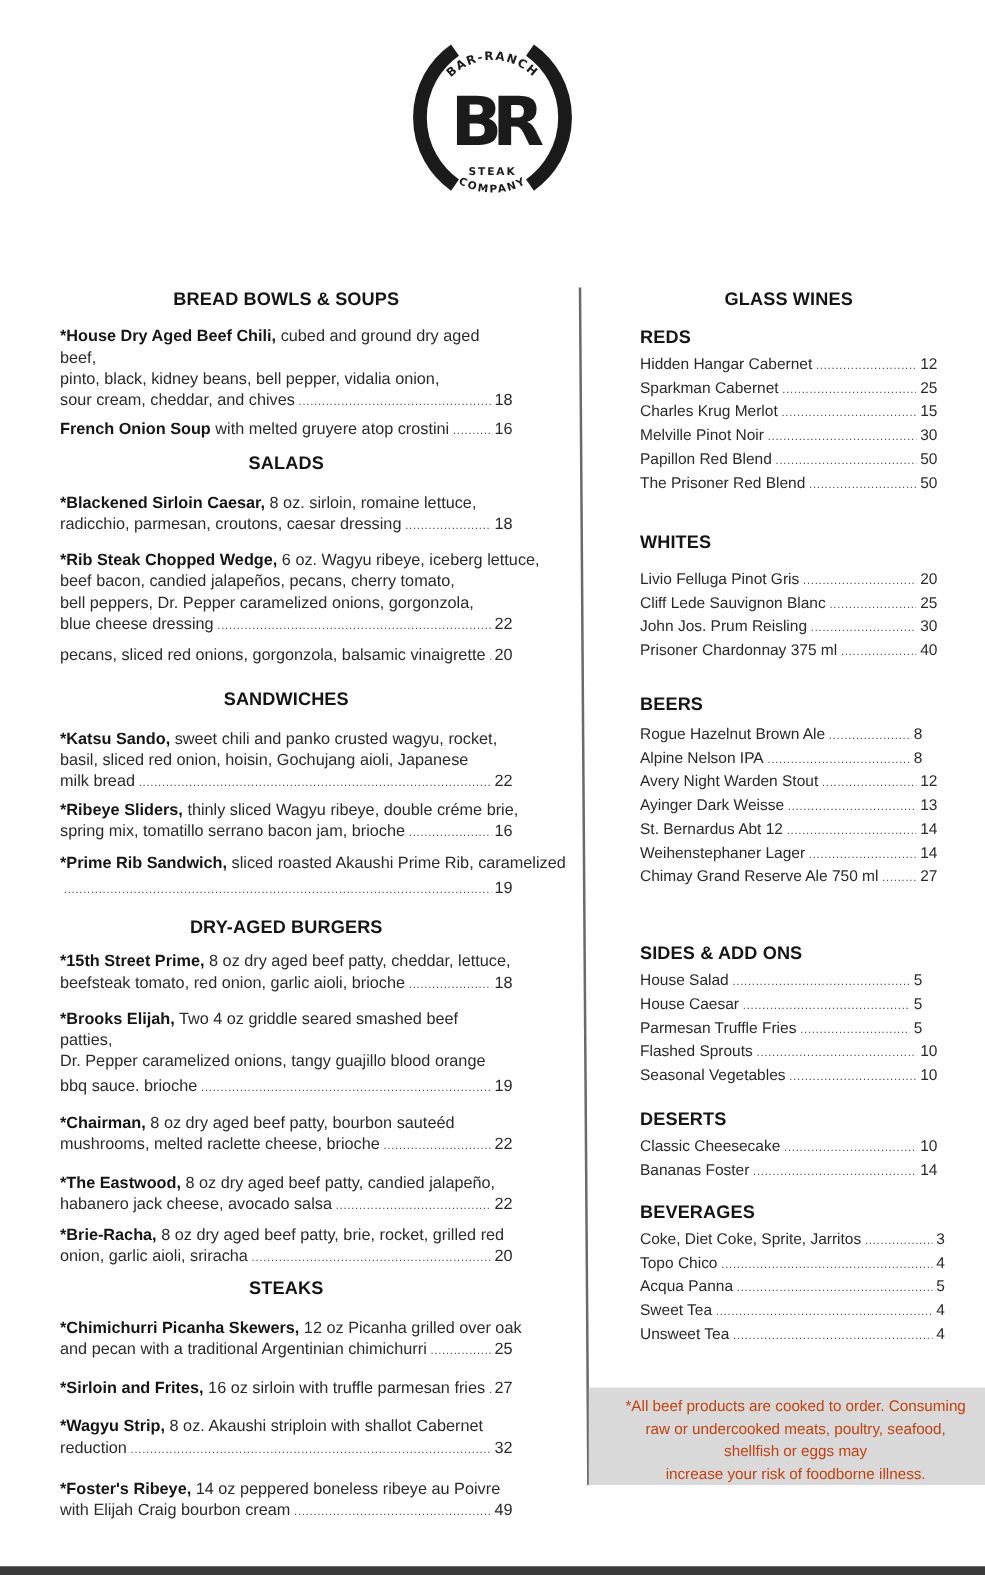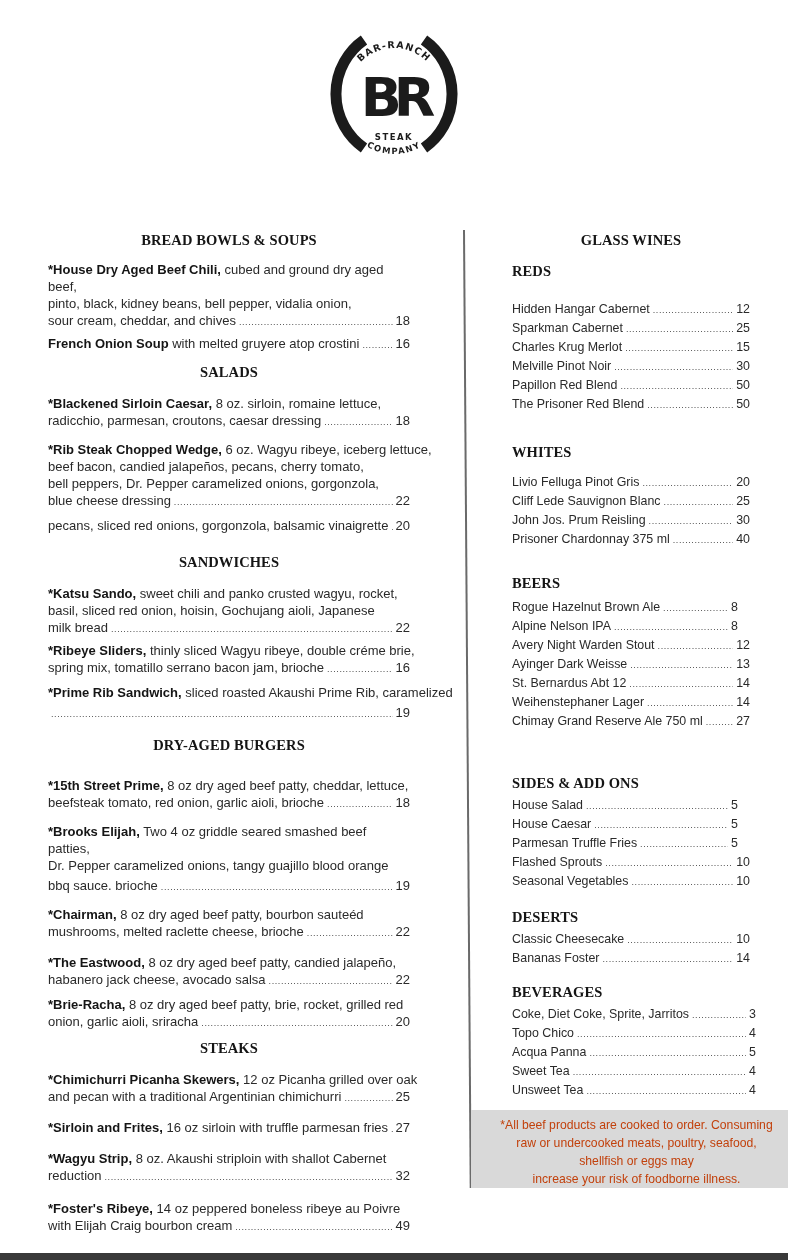--- a/index.html
+++ b/index.html
@@ -20,21 +20,20 @@
       background: #6a6a6a; transform: skewX(0.4deg); transform-origin: top left;
     }
 
     
     .col-left { position: absolute; left: 48px; top: 230px; width: 362px; }
     .col-right { position: absolute; left: 512px; top: 230px; width: 238px; }
 
     .sec-title {
       font-weight: bold; font-size: 14.5px; text-align: center; letter-spacing: 0.1px;
       color: #151515;
-      font-family: Liberation Serif, serif;
     }
     .sec-title.left { text-align: left; }
 
     .item { font-size: 13px; line-height: 17px; color: #2a2a2a; }
     .item .name { font-weight: bold; color: #151515; }
     .item .last { display: flex; align-items: baseline; }
     .item .last .txt { white-space: nowrap; }
     .item .last .dots {
       flex: 1; overflow: hidden; white-space: nowrap; margin: 0 3px; color: #444;
       font-size: 9px; letter-spacing: 0.6px;
@@ -163,21 +162,21 @@
     </div>
     <div class="item" style="margin-top:6px;">
       <div style="white-space:nowrap;"><span class="name">*Prime Rib Sandwich,</span> <span>sliced roasted Akaushi Prime Rib, caramelized</span></div>
       <div class="last" style="margin-top:3px;">
           <span class="dots"></span>
           <span class="price">19</span>
         </div>
     </div>
 
     <div class="sec-title" style="margin-top:14px;">DRY-AGED BURGERS</div>
-    <div class="item" style="margin-top:23px;">
+    <div class="item" style="margin-top:10px;">
       <div><span class="name">*15th Street Prime,</span> <span>8 oz dry aged beef patty, cheddar, lettuce,</span></div>
       <div class="last">
           <span class="txt">beefsteak tomato, red onion, garlic aioli, brioche</span>
           <span class="dots"></span>
           <span class="price">18</span>
         </div>
     </div>
     <div class="item" style="margin-top:10px;">
       <div><span class="name">*Brooks Elijah,</span> <span>Two 4 oz griddle seared smashed beef patties,</span></div>
       <div>Dr. Pepper caramelized onions, tangy guajillo blood orange</div>
@@ -243,21 +242,21 @@
           <span class="dots"></span>
           <span class="price">49</span>
         </div>
     </div>
   </div>
 
   <div class="col-right">
     <div class="sec-title" style="margin-top:2px;">GLASS WINES</div>
 
     <div class="sec-title left" style="margin-top:14px;">REDS</div>
-    <div style="margin-top:20px;">
+    <div style="margin-top:4px;">
       <div class="row">
           <span class="txt">Hidden Hangar Cabernet</span>
           <span class="dots"></span>
           <span class="price">12</span>
         </div>
       <div class="row">
           <span class="txt">Sparkman Cabernet</span>
           <span class="dots"></span>
           <span class="price">25</span>
         </div>

